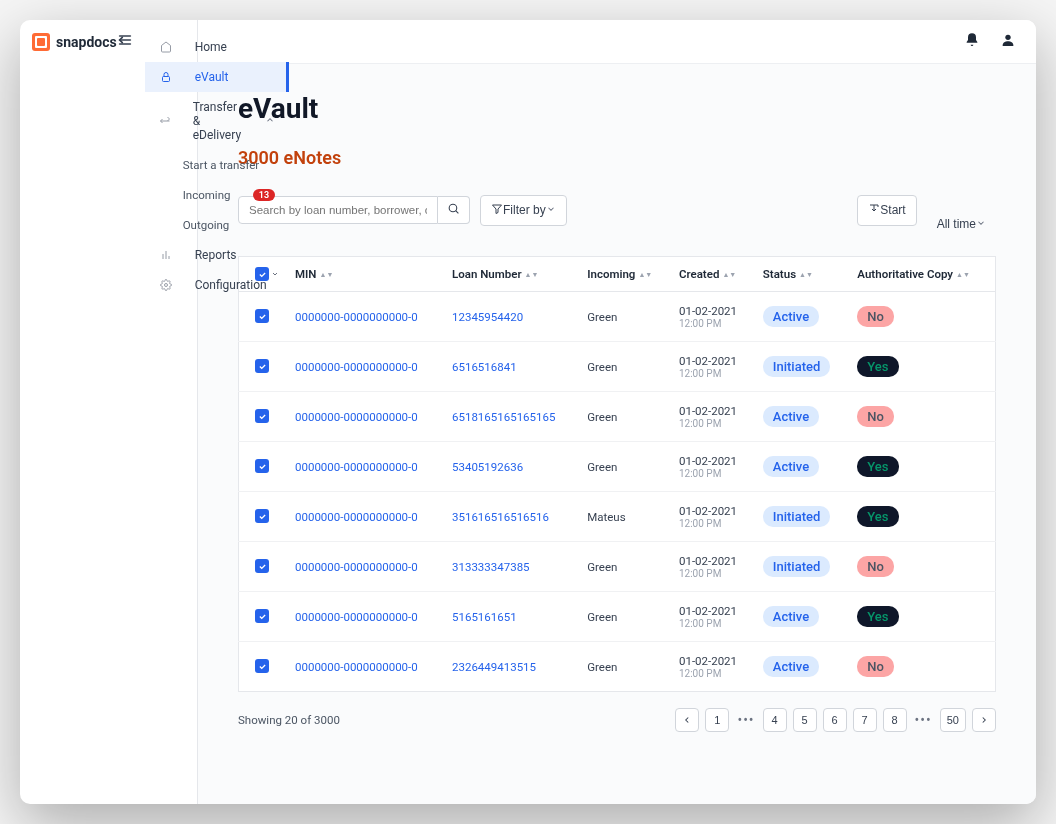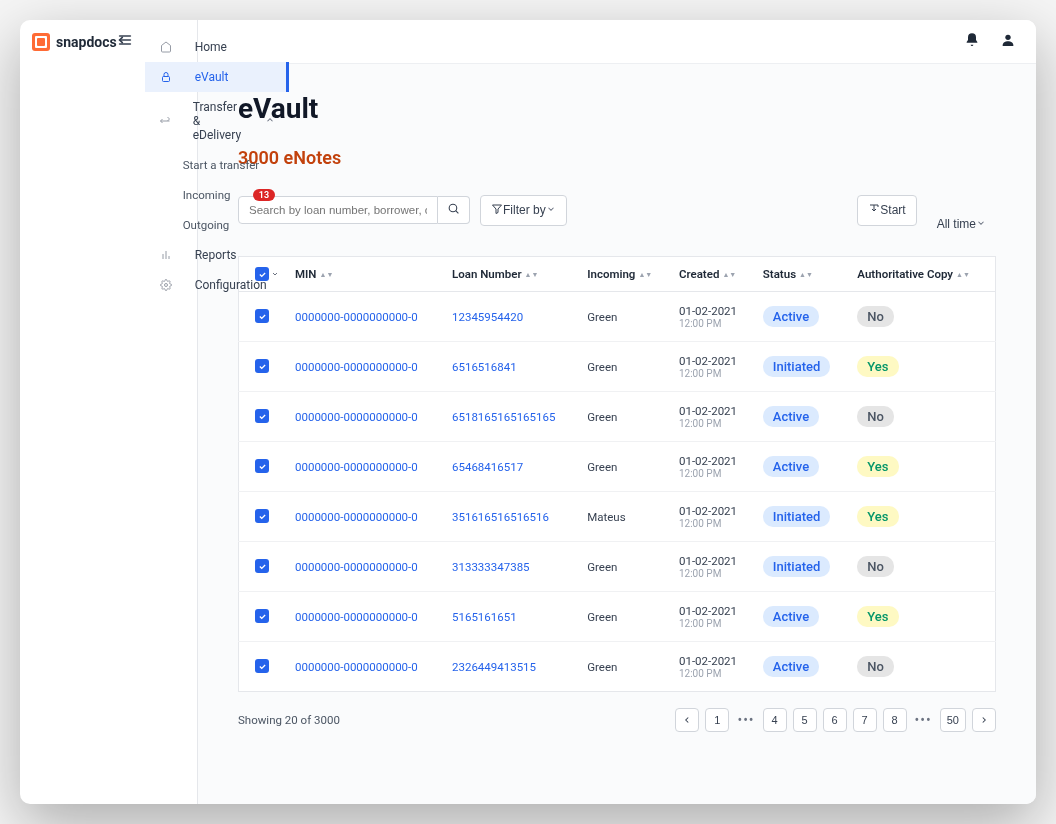--- a/index.html
+++ b/index.html
@@ -268,22 +268,22 @@
     }
     .pill {
       display: inline-block;
       font-size: 13px;
       padding: 3px 10px;
       border-radius: 10px;
       font-weight: 500;
     }
     .pill.active { background: #dbeafe; color: #2563eb; }
     .pill.initiated { background: #dbeafe; color: #2563eb; }
-    .pill.yes { background: #fef9c3; color: #059669; }
-    .pill.no { background: #e5e5e5; color: #4b5563; text-align: center; }
+    .pill.yes { background: #0f172a; color: #059669; }
+    .pill.no { background: #fca5a5; color: #4b5563; text-align: center; }
     .date-cell .d1 { font-size: 11.5px; color: #374151; }
     .date-cell .d2 { font-size: 10px; color: #9ca3af; }
     .pagination-row {
       display: flex;
       align-items: center;
       justify-content: space-between;
       margin-top: 16px;
     }
     .showing {
       font-size: 11.5px;
@@ -567,21 +567,21 @@
   </tr>
             <tr>
     <td style="padding-left:16px">
       <span class="checkbox">
         <svg width="9" height="9" viewBox="0 0 24 24" fill="none" stroke-width="3.5">
                     <polyline points="5 12 10 17 19 8"></polyline>
                   </svg>
       </span>
     </td>
     <td class="link">0000000-0000000000-0</td>
-    <td class="link">65468416517</td>
+    <td class="link">53405192636</td>
     <td>Green</td>
     <td class="date-cell">
       <div class="d1">01-02-2021</div>
       <div class="d2">12:00 PM</div>
     </td>
     <td>
       <span class="pill active">Active</span>
     </td>
     <td>
       <span class="pill yes">Yes</span>

